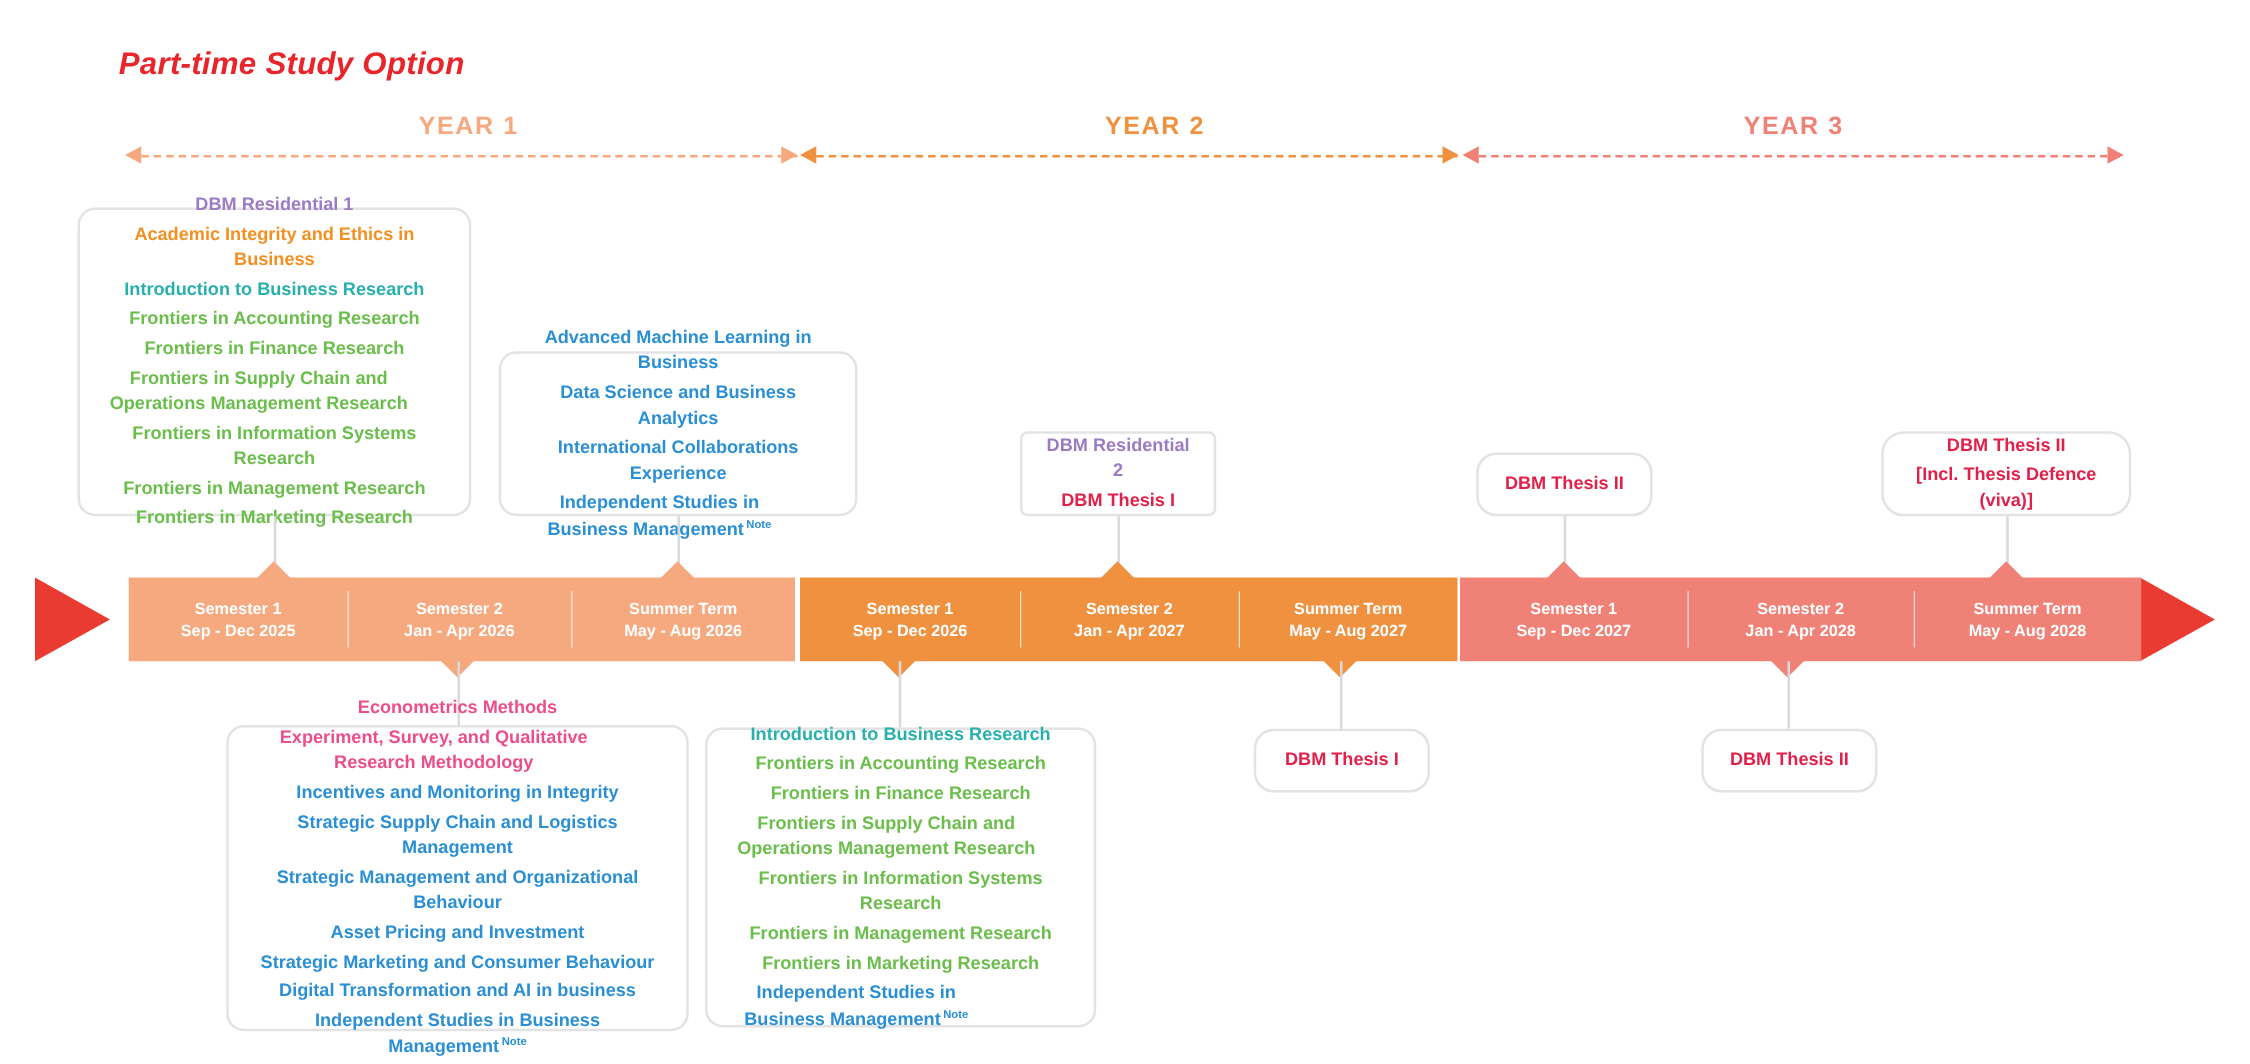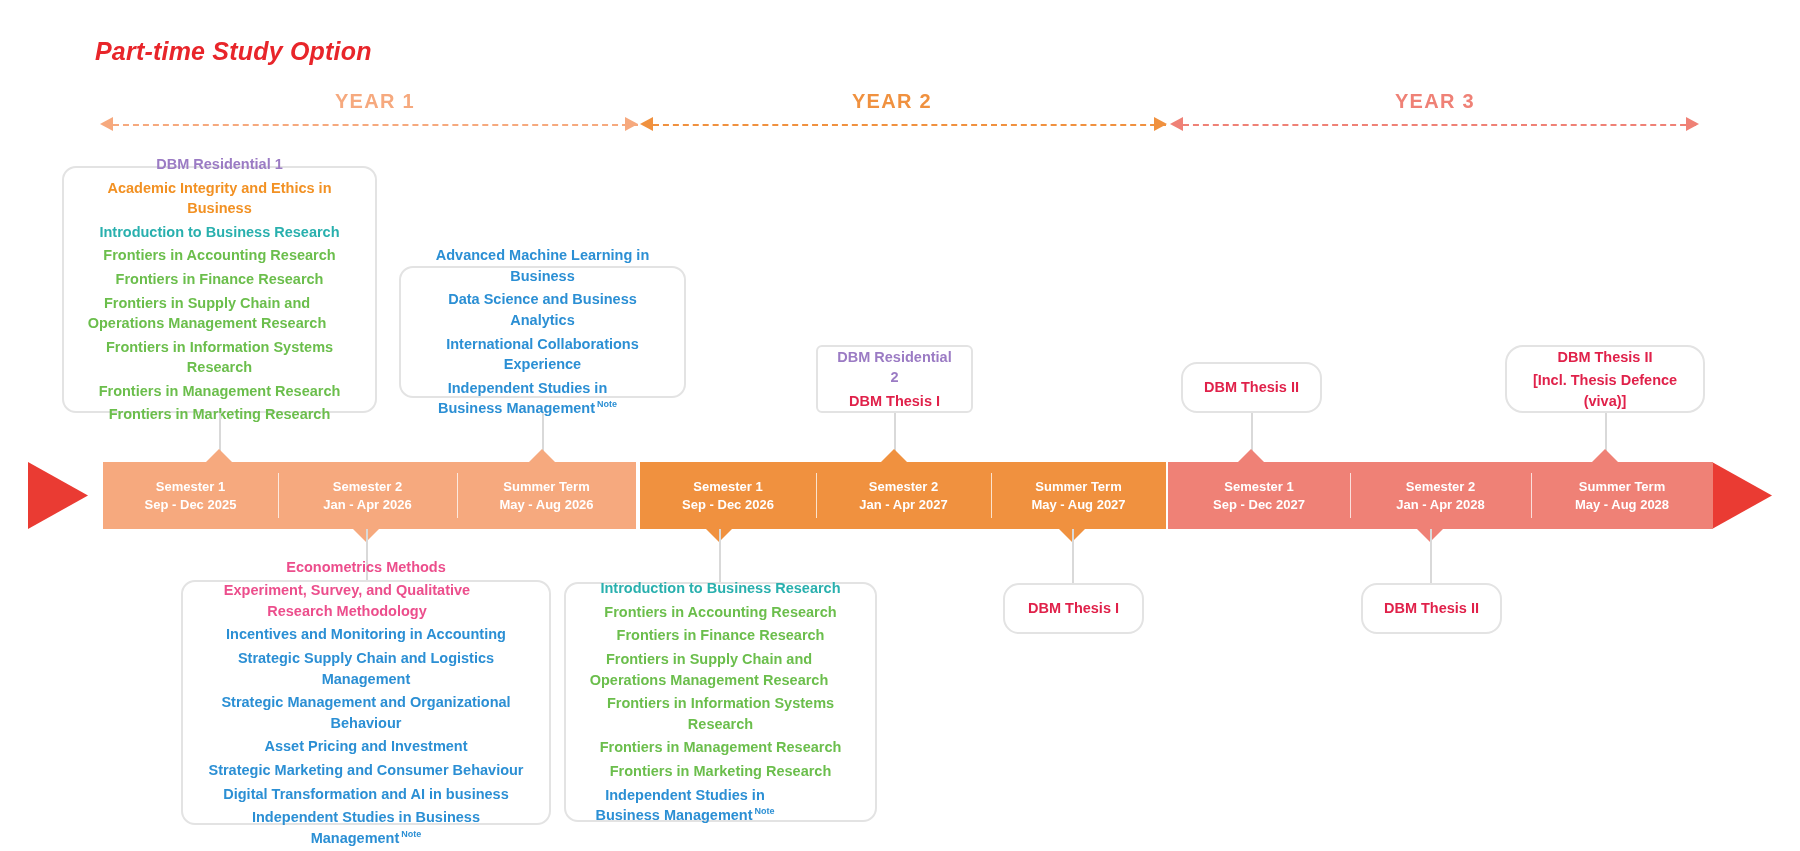--- a/index.html
+++ b/index.html
@@ -168,21 +168,21 @@
 
   <div>
 
     <div class="year-label" style="left:275px; top:90px; width:200px; color:#f6a97e;">YEAR 1</div>
     <div style="color:#f6a97e;">
       <div class="arrow-head arrow-left" style="left:100px;"></div>
       <div class="year-line" style="left:113px; width:525px;"></div>
       <div class="arrow-head arrow-right" style="left:625px;"></div>
     </div>
 
-    <div class="year-label" style="left:792px; top:90px; width:200px; color:#f0913f;">YEAR 2</div>
+    <div class="year-label" style="left:824px; top:90px; width:200px; color:#f0913f;">YEAR 2</div>
     <div style="color:#f0913f;">
       <div class="arrow-head arrow-left" style="left:640px;"></div>
       <div class="year-line" style="left:653px; width:513px;"></div>
       <div class="arrow-head arrow-right" style="left:1154px;"></div>
     </div>
 
     <div class="year-label" style="left:1335px; top:90px; width:200px; color:#ef8176;">YEAR 3</div>
     <div style="color:#ef8176;">
       <div class="arrow-head arrow-left" style="left:1170px;"></div>
       <div class="year-line" style="left:1183px; width:513px;"></div>
@@ -196,21 +196,21 @@
     <div class="line" style="color:#29b0ae;">Introduction to Business Research</div>
     <div class="line" style="color:#6bbe4c;">Frontiers in Accounting Research</div>
     <div class="line" style="color:#6bbe4c;">Frontiers in Finance Research</div>
     <div class="line" style="color:#6bbe4c; width:258px;">Frontiers in Supply Chain and Operations Management Research</div>
     <div class="line" style="color:#6bbe4c;">Frontiers in Information Systems Research</div>
     <div class="line" style="color:#6bbe4c;">Frontiers in Management Research</div>
     <div class="line" style="color:#6bbe4c;">Frontiers in Marketing Research</div>
   </div>
   <div class="stem" style="left:219px; top:413px; height:50px;"></div>
 
-  <div class="box" style="left:399px; top:266px; width:287px; height:132px;">
+  <div class="box" style="left:399px; top:281px; width:287px; height:132px;">
     <div class="line" style="color:#2b8fd4;">Advanced Machine Learning in Business</div>
     <div class="line" style="color:#2b8fd4;">Data Science and Business Analytics</div>
     <div class="line" style="color:#2b8fd4;">International Collaborations Experience</div>
     <div class="line" style="color:#2b8fd4; width:225px;">Independent Studies in Business Management<sup class="note">Note</sup></div>
   </div>
   <div class="stem" style="left:542px; top:413px; height:50px;"></div>
 
   <div class="box" style="left:816px; top:345px; width:157px; height:68px; border-radius:6px;">
     <div class="line" style="color:#9b7bc4;">DBM Residential 2</div>
     <div class="line" style="color:#e0214a;">DBM Thesis I</div>
@@ -285,21 +285,21 @@
     </div>
     <div class="notch-up" style="left:1251px; color:#ef8176;"></div>
     <div class="notch-up" style="left:1605px; color:#ef8176;"></div>
     <div class="notch-down" style="left:1430px; color:#ef8176;"></div>
   </div>
 
   <div class="stem" style="left:366px; top:529px; height:51px;"></div>
   <div class="box" style="left:181px; top:580px; width:370px; height:245px;">
     <div class="line" style="color:#ec4e8c;">Econometrics Methods</div>
     <div class="line" style="color:#ec4e8c; width:300px;">Experiment, Survey, and Qualitative Research Methodology</div>
-    <div class="line" style="color:#2b8fd4;">Incentives and Monitoring in Accounting</div>
+    <div class="line" style="color:#2b8fd4;">Incentives and Monitoring in Integrity</div>
     <div class="line" style="color:#2b8fd4;">Strategic Supply Chain and Logistics Management</div>
     <div class="line" style="color:#2b8fd4;">Strategic Management and Organizational Behaviour</div>
     <div class="line" style="color:#2b8fd4;">Asset Pricing and Investment</div>
     <div class="line" style="color:#2b8fd4;">Strategic Marketing and Consumer Behaviour</div>
     <div class="line" style="color:#2b8fd4;">Digital Transformation and AI in business</div>
     <div class="line" style="color:#2b8fd4;">Independent Studies in Business Management<sup class="note">Note</sup></div>
   </div>
 
   <div class="stem" style="left:719px; top:529px; height:53px;"></div>
   <div class="box" style="left:564px; top:582px; width:313px; height:240px;">

